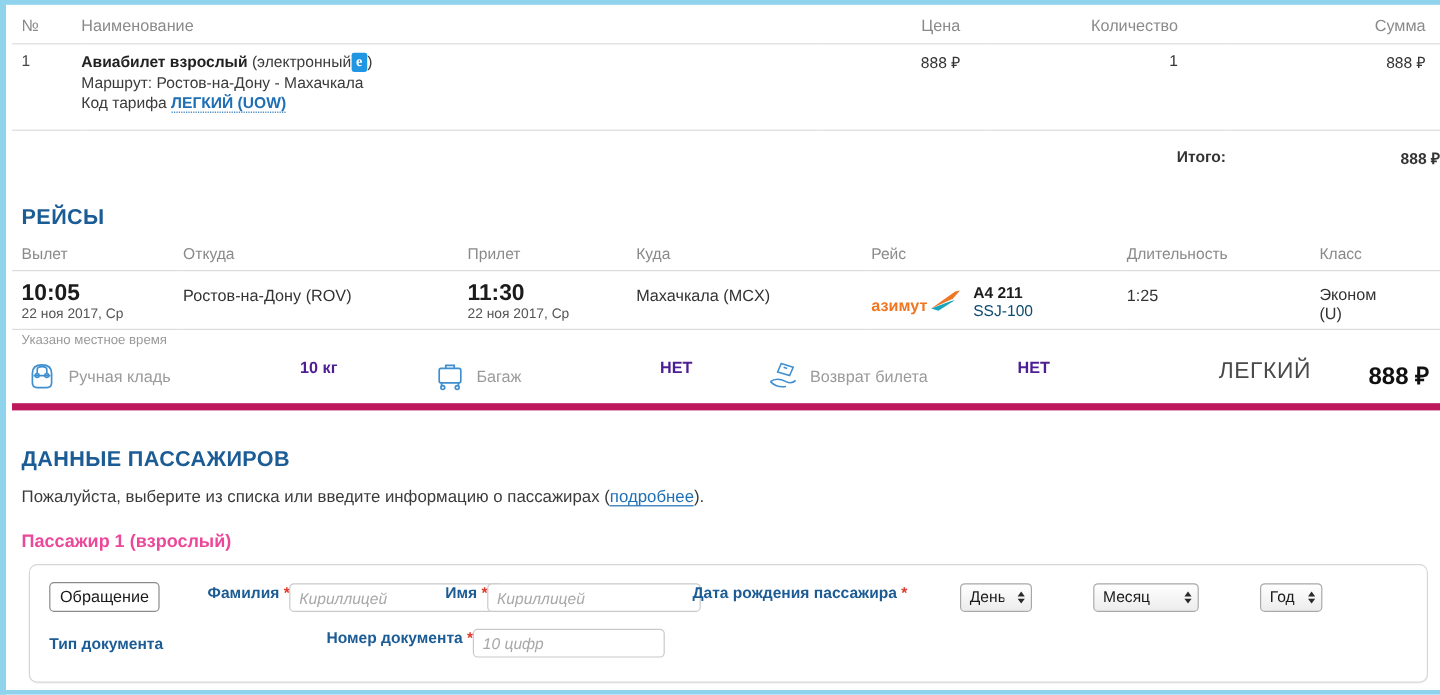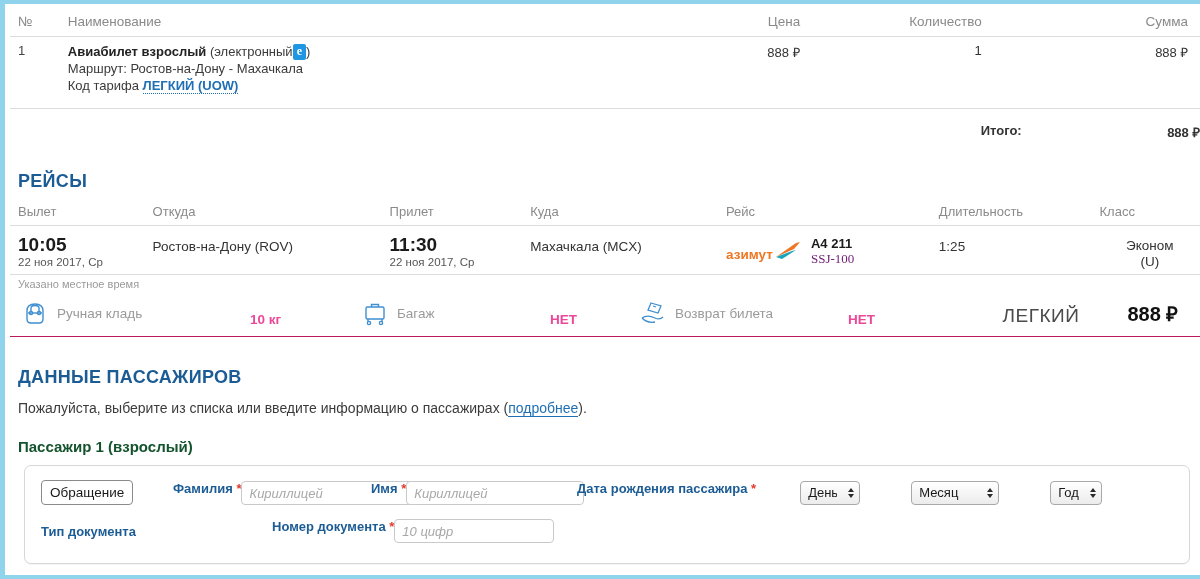--- a/index.html
+++ b/index.html
@@ -111,50 +111,50 @@
     padding: 8px 0 4px 0;
     vertical-align: top;
     border-bottom: 1px solid #dcdcdc;
   }
   .f-dep   { width: 142px; padding-left: 8px !important; }
   .f-from  { width: 236px; }
   .f-arr   { width: 140px; }
   .f-to    { width: 195px; }
   .f-flight{ width: 212px; }
   .f-dur   { width: 160px; }
-  .f-class { width: 100px; text-align: center; }
+  .f-class { width: 100px; }
 
   .big-time { font-size: 19px; font-weight: bold; color:#1b1b1b; line-height: 21px; }
   .small-date { font-size: 11.5px; color:#555; padding-top:1px; }
   .plain { font-size: 13.5px; color:#333; padding-top: 5px; }
   .note-local { font-size: 11px; color:#9a9a9a; padding: 3px 0 0 8px; }
 
   .flight-cell { display:flex; align-items:center; gap:9px; padding-top:2px;}
   .airline-logo { width: 76px; height: 26px; flex:0 0 auto; }
   .flight-no { font-weight:bold; font-size:13px; color:#1b1b1b; line-height:15px;}
-  .flight-ac { font-size:13px; color:#701a75; line-height:16px;font-family:Liberation Serif, serif;}
+  .flight-ac { font-size:13px; color:#0c4a6e; line-height:16px;}
 
   
   .services {
     display: flex;
-    align-items: flex-end;
-    padding: 9px 14px 9px 10px;
-    border-bottom: 1px solid #be185d;
+    align-items: flex-start;
+    padding: 9px 1px 9px 10px;
+    border-bottom: 6px solid #be185d;
   }
   .svc { display:flex; align-items:center; gap:7px; }
   .svc-label { color:#9a9a9a; font-size:13.5px; }
-  .svc-val { color:#ec4899; font-size:13.5px; font-weight:bold; }
+  .svc-val { color:#4c1d95; font-size:13.5px; font-weight:bold; }
   .svc-icon { width:30px; height:28px; flex:0 0 auto; }
   .fare-name { font-size:19px; font-weight:normal; color:#4a4a4a; letter-spacing:.5px; }
   .fare-price { font-size:20px; font-weight:bold; color:#111; }
 
   
   .intro { font-size:14px; color:#3b3b3b; padding: 2px 0 0 8px; }
   .intro a { color:#1f6fb5; text-decoration: none; border-bottom:1px solid #1f6fb5; }
-  .pax-title { font-size:15px; font-weight:bold; color:#14532d; padding: 22px 0 10px 8px; }
+  .pax-title { font-size:15px; font-weight:bold; color:#ec4899; padding: 22px 0 10px 8px; }
 
   .pax-panel {
     margin: 0 10px 0 14px;
     background:#ffffff;
     border: 1px solid #d7d7d7;
     border-radius: 7px;
     padding: 14px 16px 20px 16px;
     box-shadow: 0 1px 0 rgba(0,0,0,.04);
   }
   .field-row { display:flex; align-items:flex-end; gap:0; margin-bottom:14px; }

